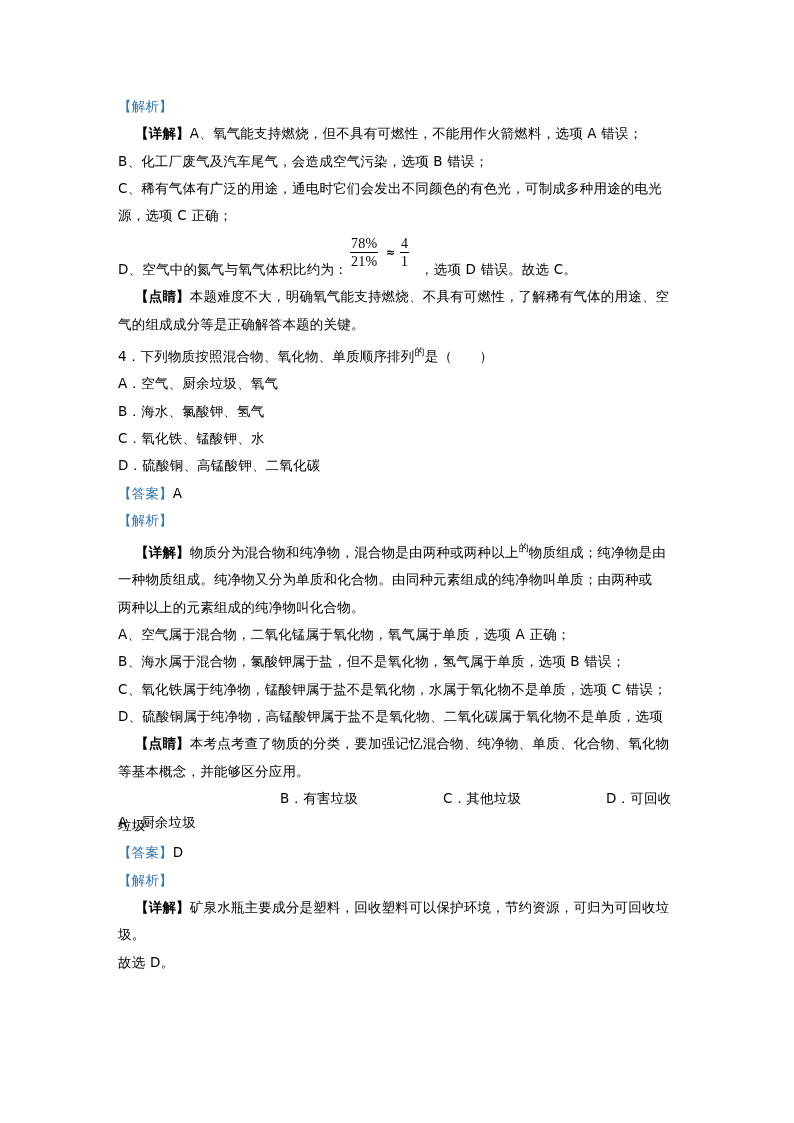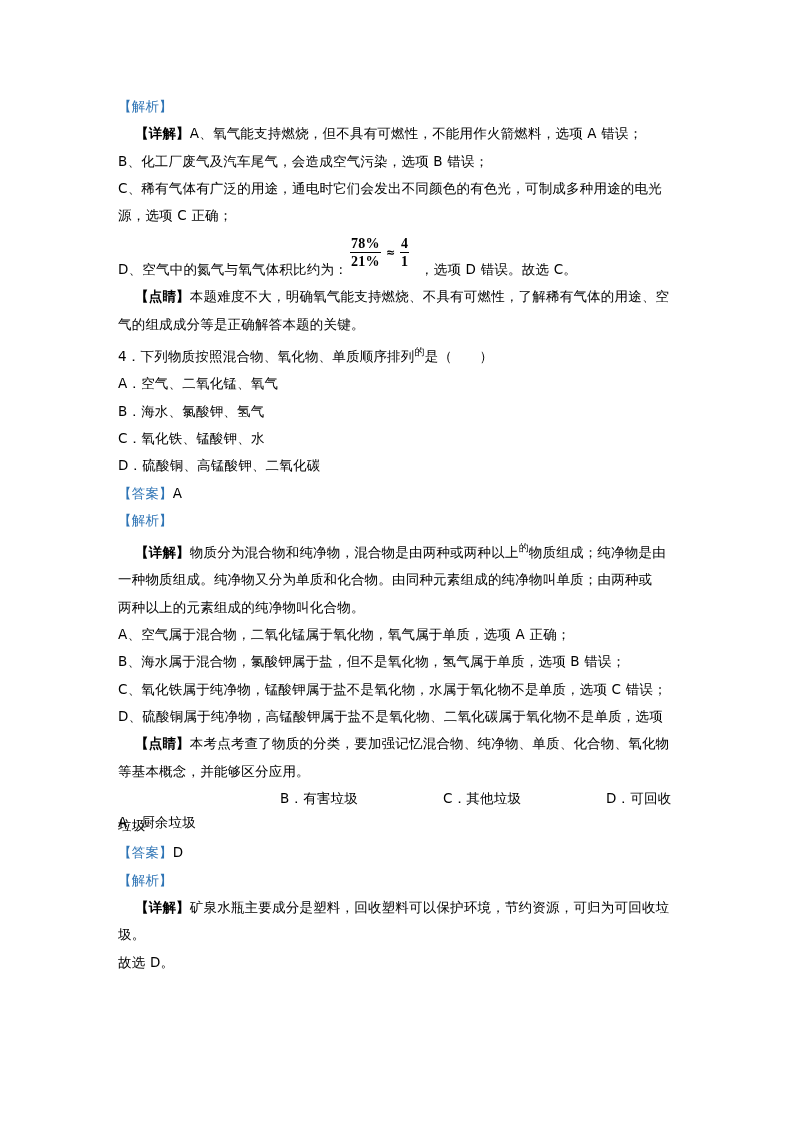--- a/index.html
+++ b/index.html
@@ -44,21 +44,21 @@
       left: 0;
       bottom: 0;
       line-height: 27px;
     }
     .frac {
       position: absolute;
       display: inline-flex;
       flex-direction: column;
       align-items: center;
       font-family: "Liberation Serif", serif;
-      font-weight: bold;
+      font-weight: normal;
       font-size: 14px;
       line-height: 17px;
       justify-content: space-between;
     }
     .frac .num {
       padding: 0 1px;
       border-bottom: 1px solid #000;
     }
     .frac .den {
       padding: 0 1px;
@@ -119,21 +119,21 @@
   </div>
 
   <div class="line">
     <span class="bold">【点睛】</span><span>本题难度不大，明确氧气能支持燃烧、不具有可燃性，了解稀有气体的用途、空</span>
   </div>
   <div class="line">气的组成成分等是正确解答本题的关键。</div>
 
   <div class="line">
     <span>4．下列物质按照混合物、氧化物、单质顺序排列</span><span class="sup">的</span><span>是（　　）</span>
   </div>
-  <div class="line">A．空气、二氧化锰、氧气</div>
+  <div class="line">A．空气、厨余垃圾、氧气</div>
   <div class="line">B．海水、氯酸钾、氢气</div>
   <div class="line">C．氧化铁、锰酸钾、水</div>
   <div class="line">D．硫酸铜、高锰酸钾、二氧化碳</div>
   <div class="line">
     <span class="blue">【答案】</span><span>A</span>
   </div>
   <div class="line">
     <span class="blue">【解析】</span>
   </div>
   <div class="line">

